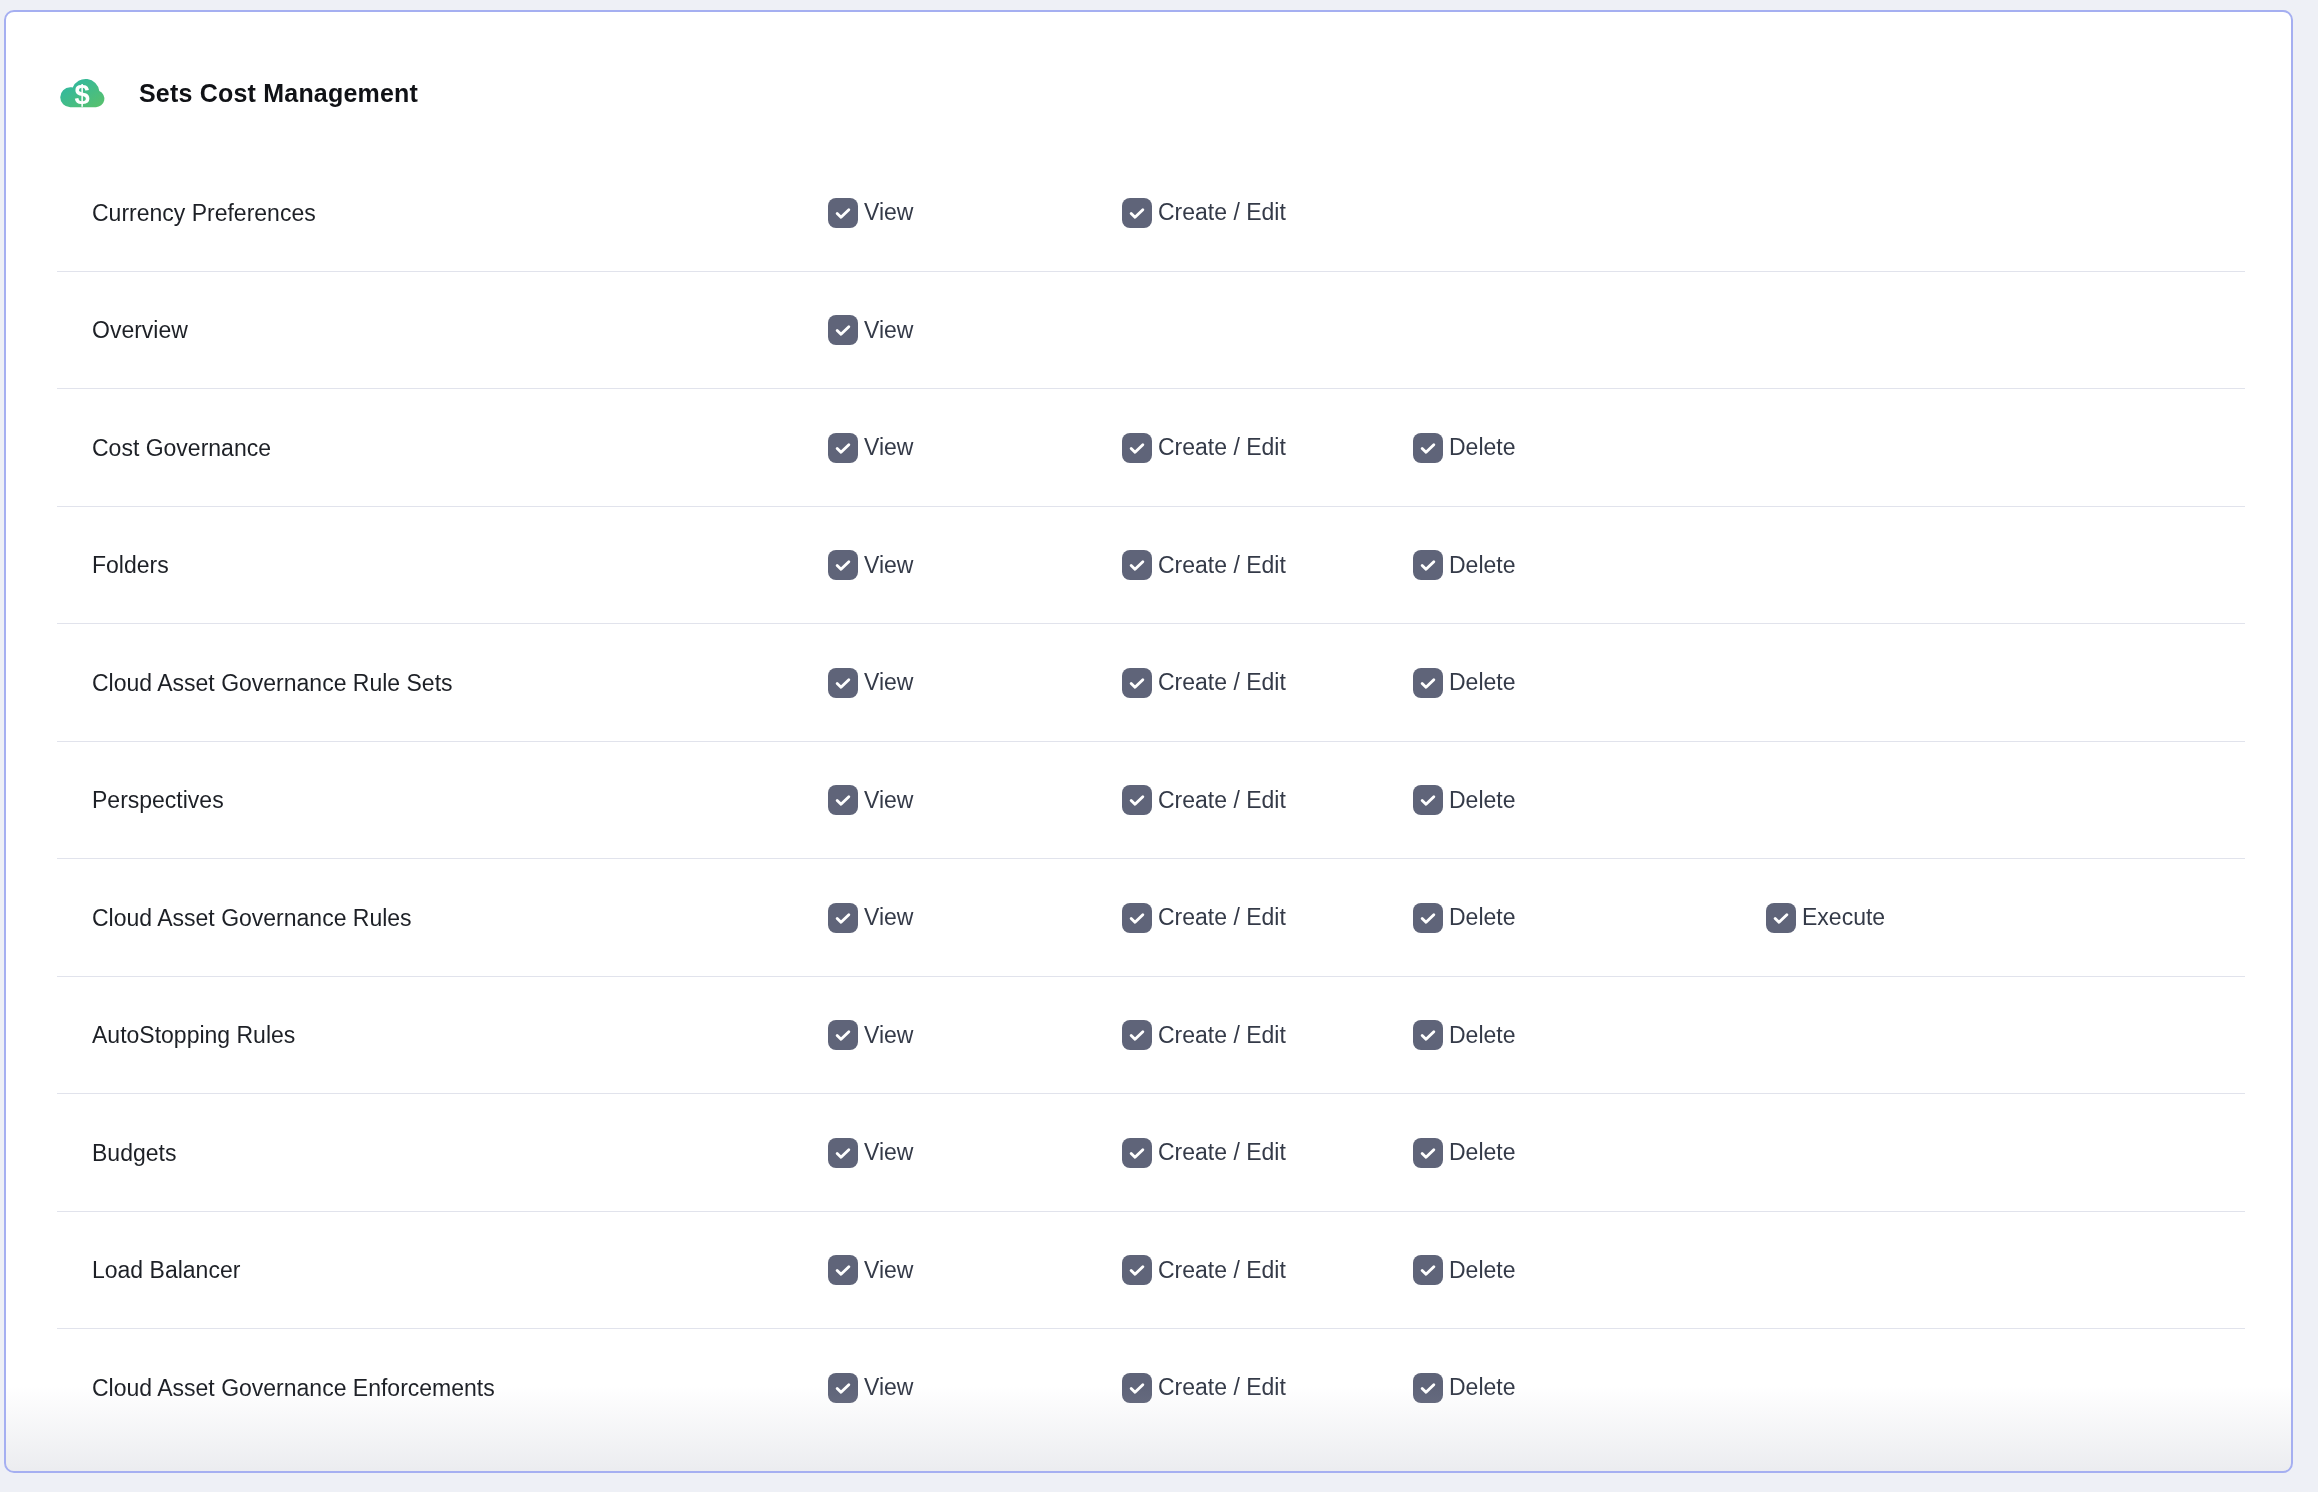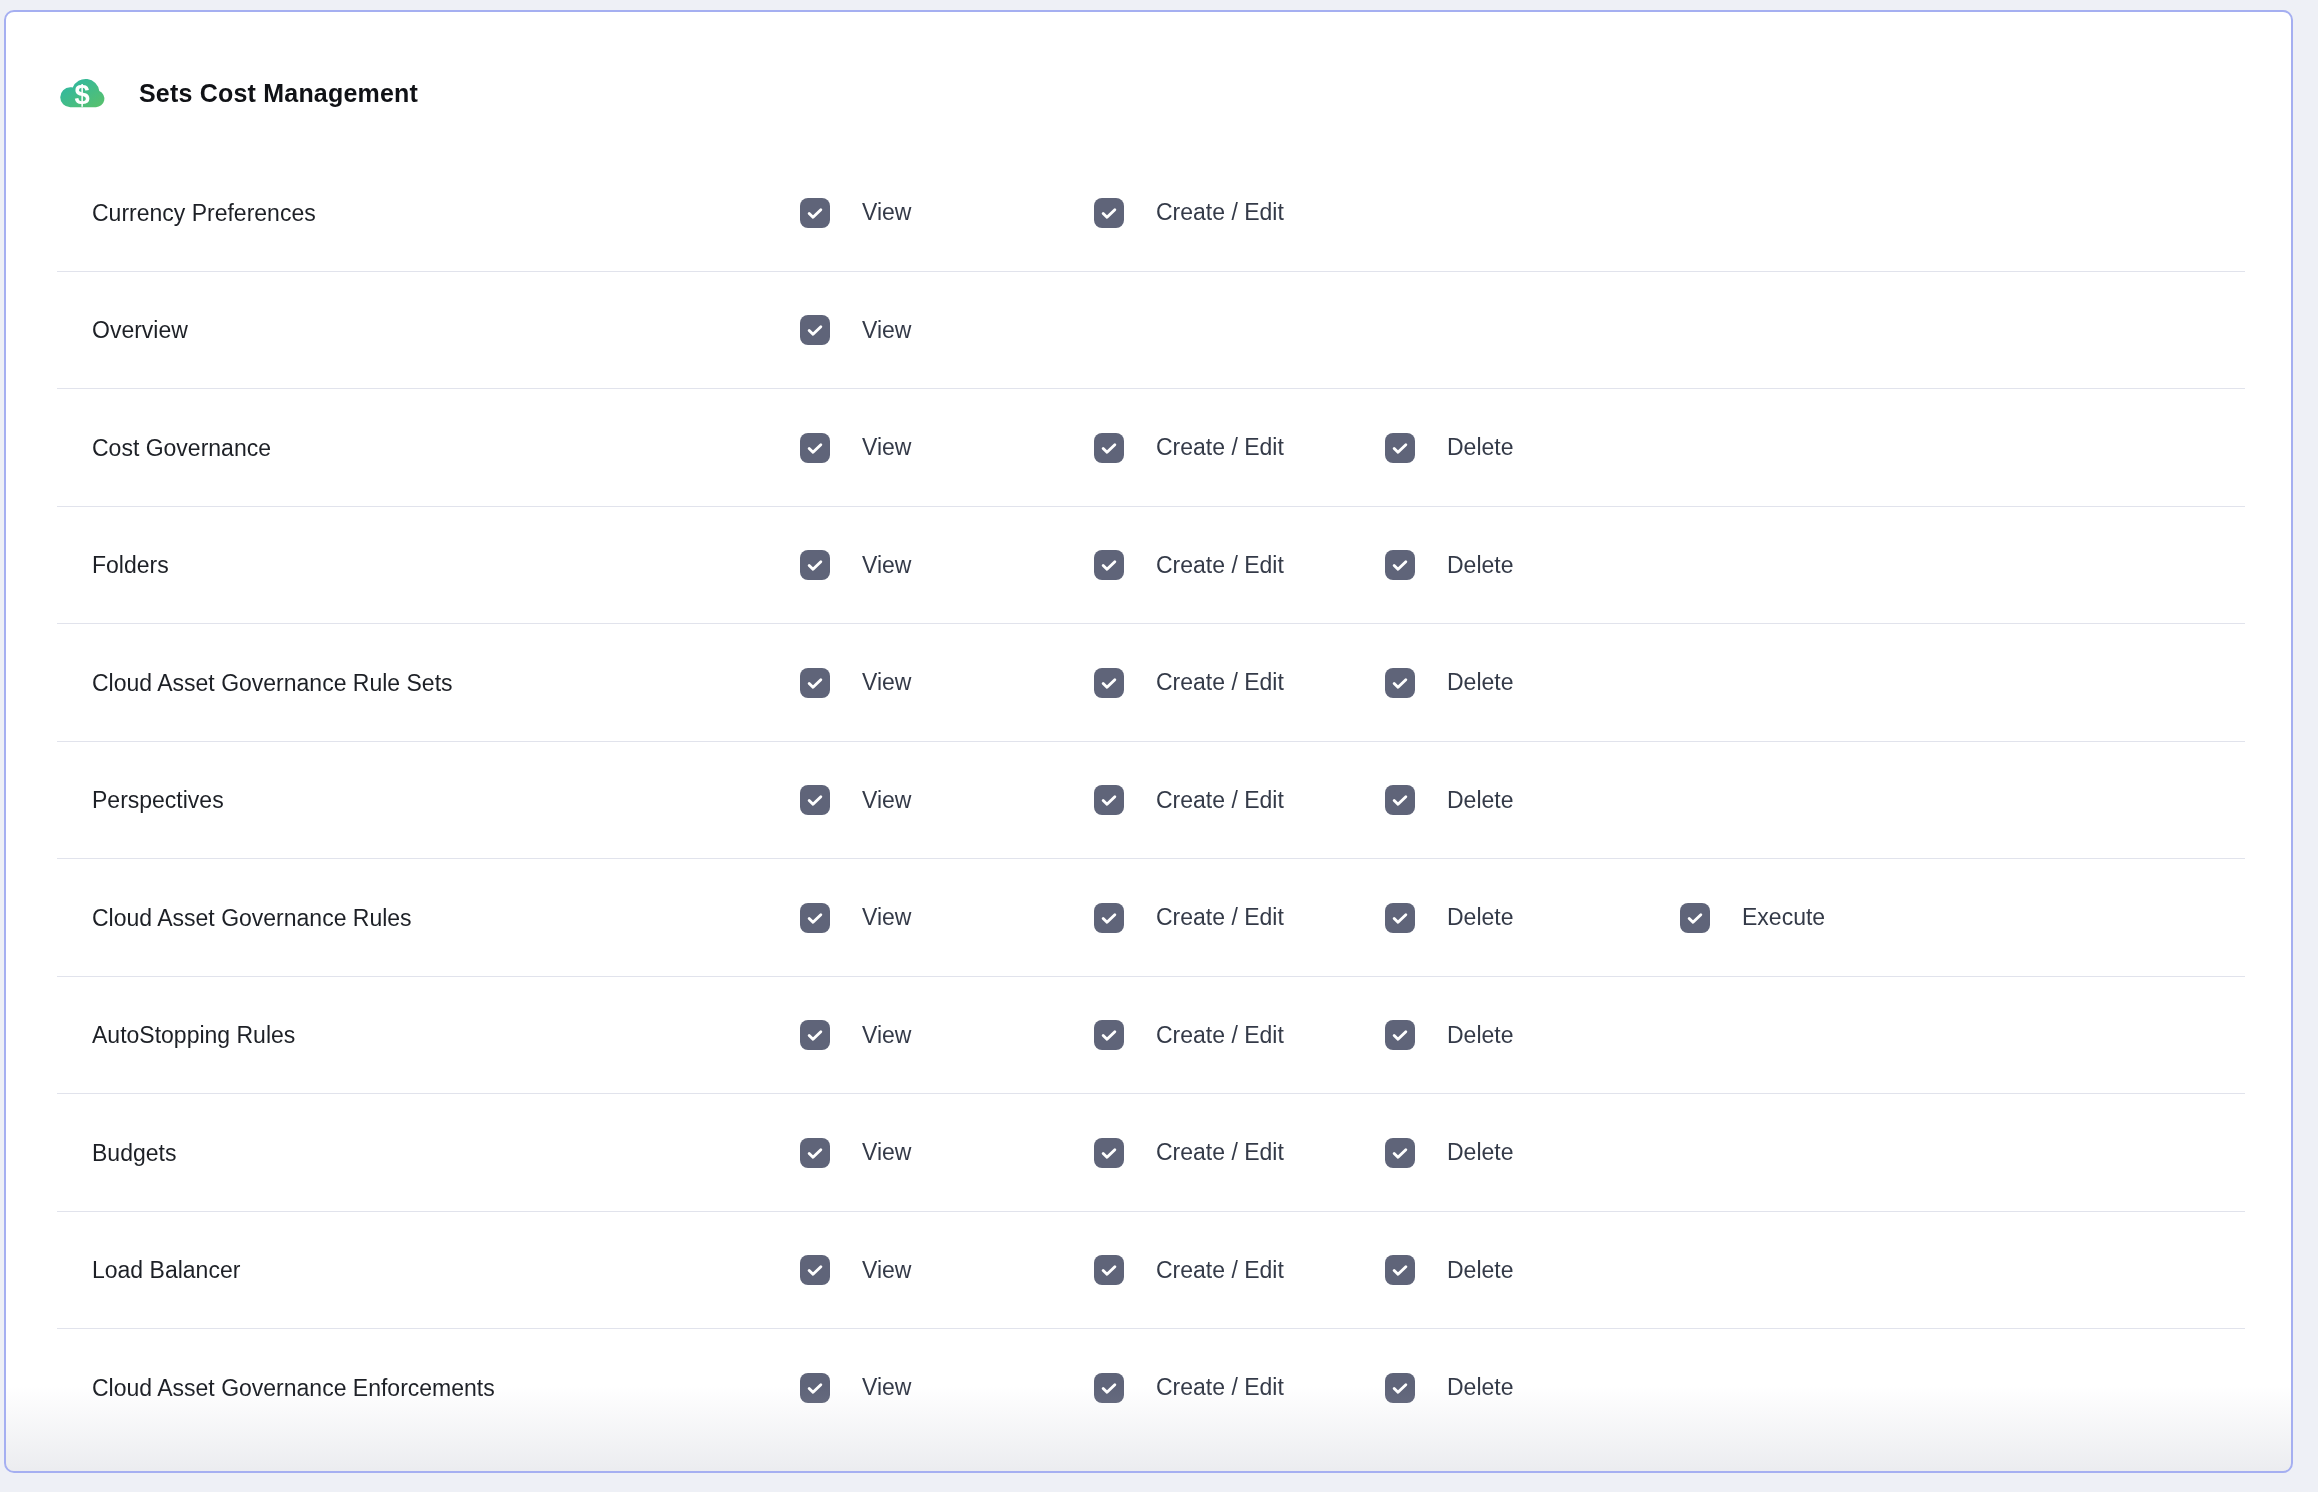--- a/index.html
+++ b/index.html
@@ -46,27 +46,28 @@
     position:absolute;left:51px;right:46px;bottom:0;height:1px;
     background:#e1e3ec;
   }
   .row-label{
     position:absolute;left:86px;top:50%;transform:translateY(-50%);
     font-size:23px;color:#1d2026;
     white-space:nowrap;
   }
   .perm-cell{
     position:absolute;top:50%;transform:translateY(-50%);
-    display:flex;align-items:center;gap:32px;
+    display:flex;align-items:center;gap:6px;
     cursor:pointer;
+    margin-left:28px;
   }
   .col-view{left:794px;}
   .col-create_edit{left:1088px;}
   .col-delete{left:1379px;}
-  .col-execute{left:1674px;}
+  .col-execute{left:1732px;}
   .checkbox{
     width:30px;height:30px;border-radius:8px;
     background:#5f6479;
     display:flex;align-items:center;justify-content:center;
     flex:0 0 auto;
   }
   .checkbox svg{width:20px;height:20px;display:block;}
   .perm-label{
     font-size:23px;color:#343a48;
     white-space:nowrap;

